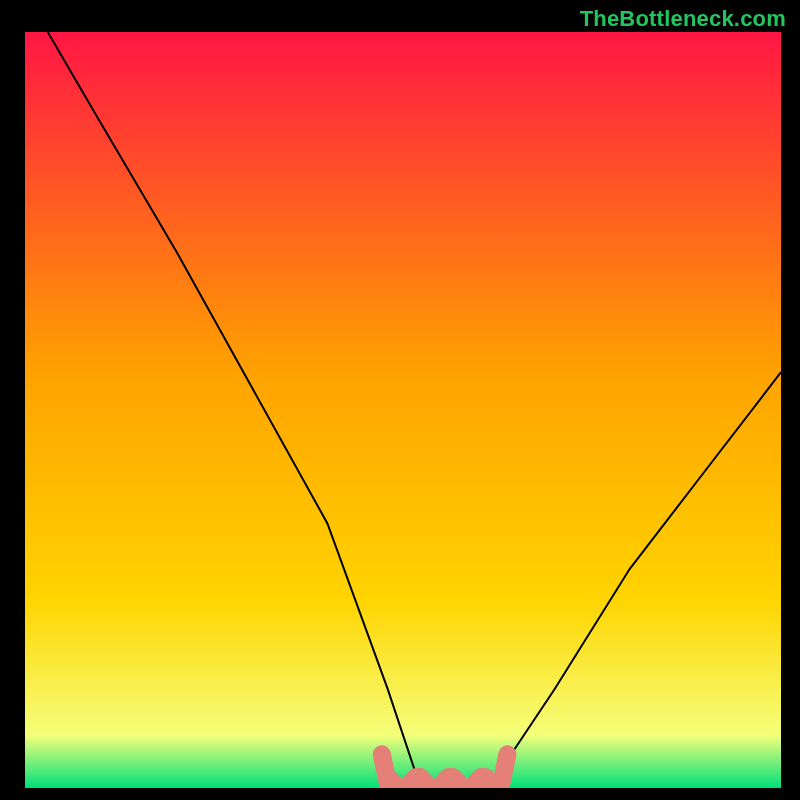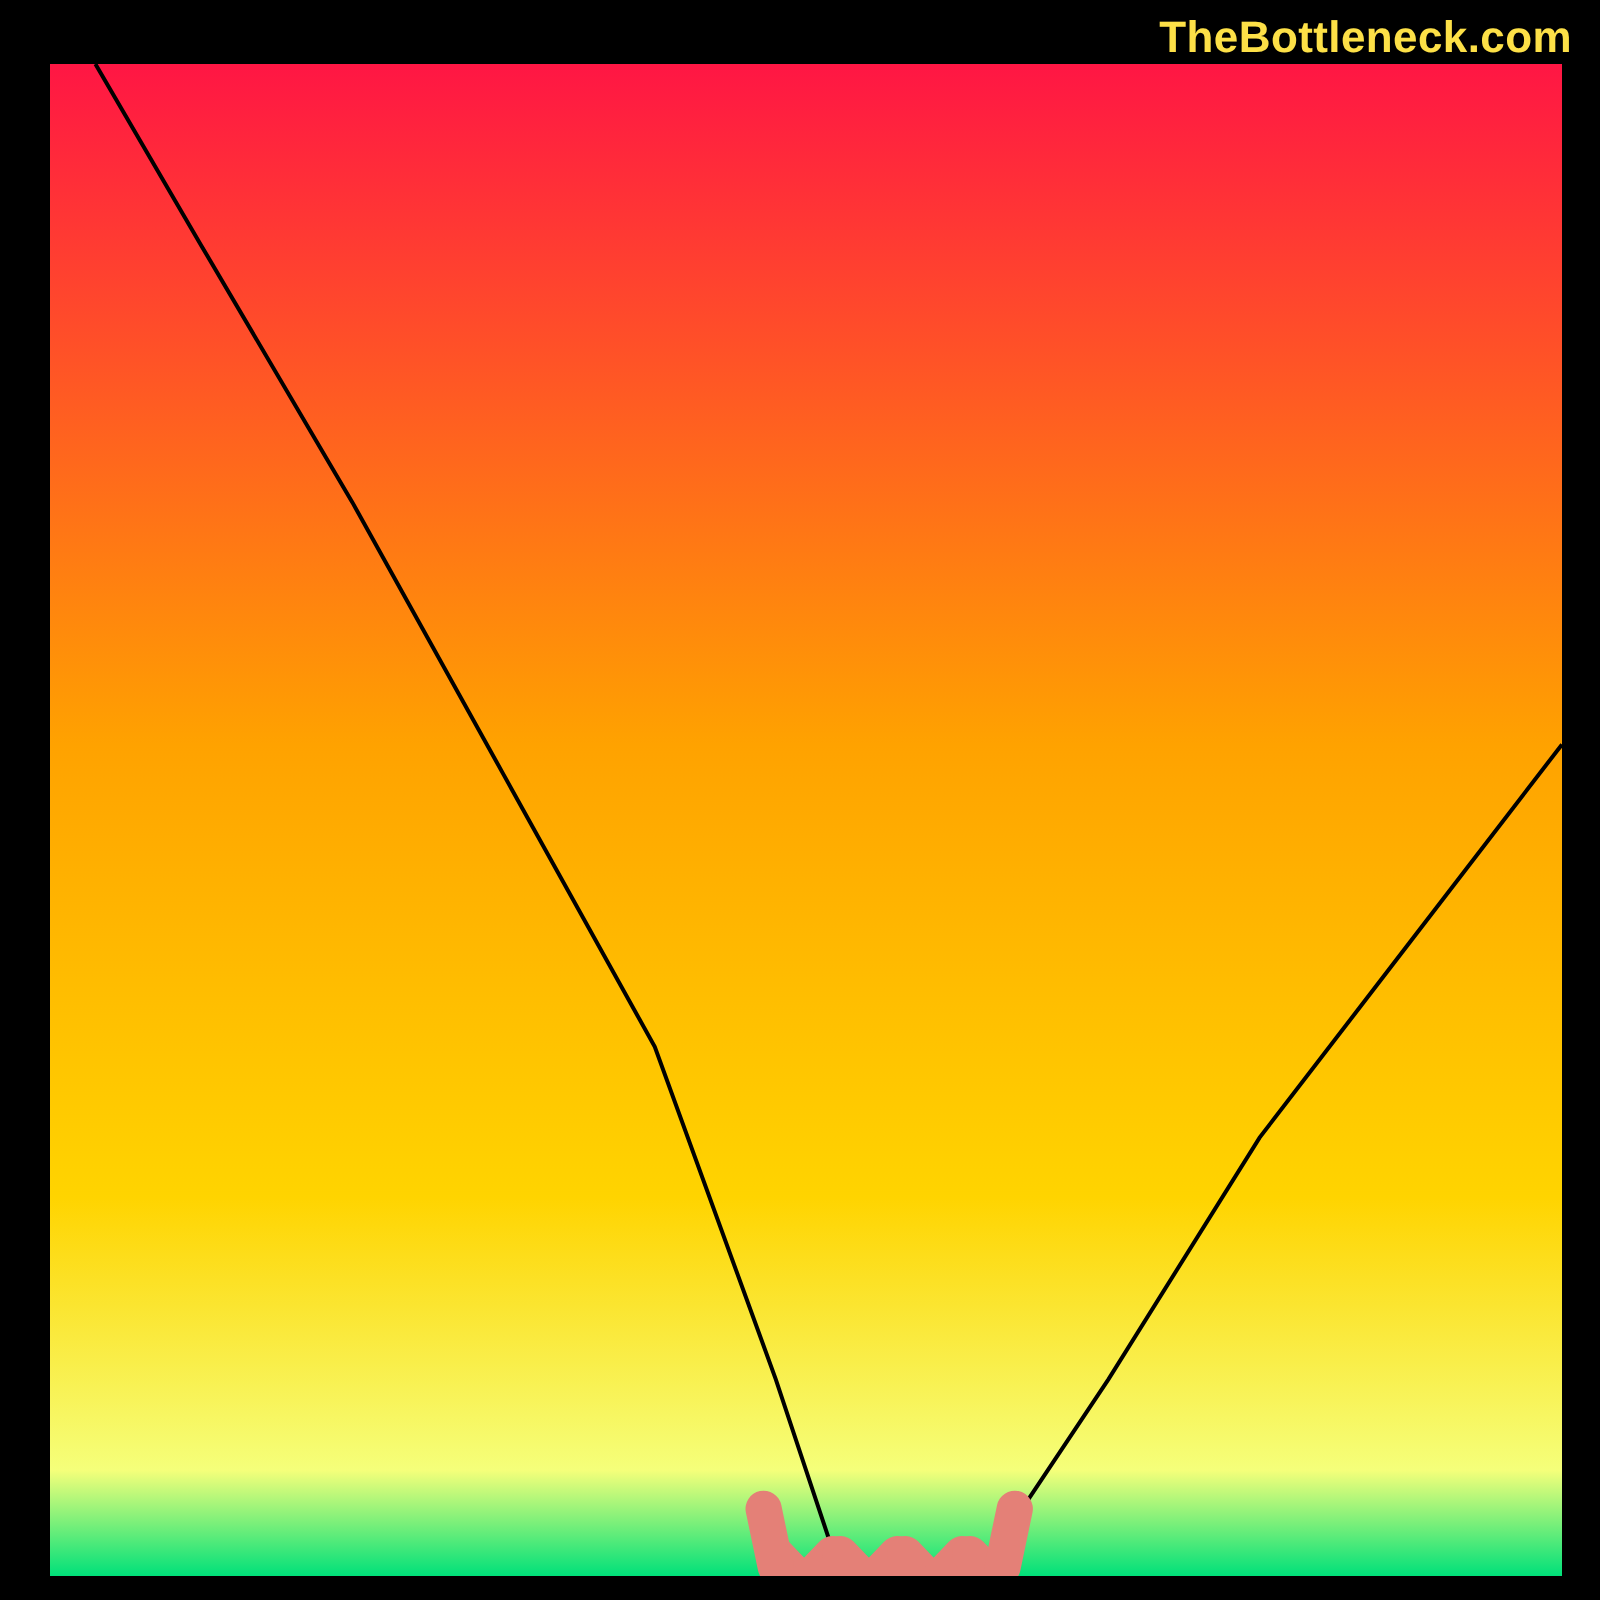--- a/index.html
+++ b/index.html
@@ -18,21 +18,21 @@
     height: 800px;
     background: #000;
   }
   .watermark {
     position: absolute;
     top: 6px;
     right: 14px;
     font-family: Arial, Helvetica, sans-serif;
     font-size: 22px;
     font-weight: 600;
-    color: #fde047;
+    color: #22c55e;
     letter-spacing: 0.2px;
   }
   .plot {
     position: absolute;
     left: 25px;
     top: 32px;
     width: 756px;
     height: 756px;
   }
   .plot svg {

